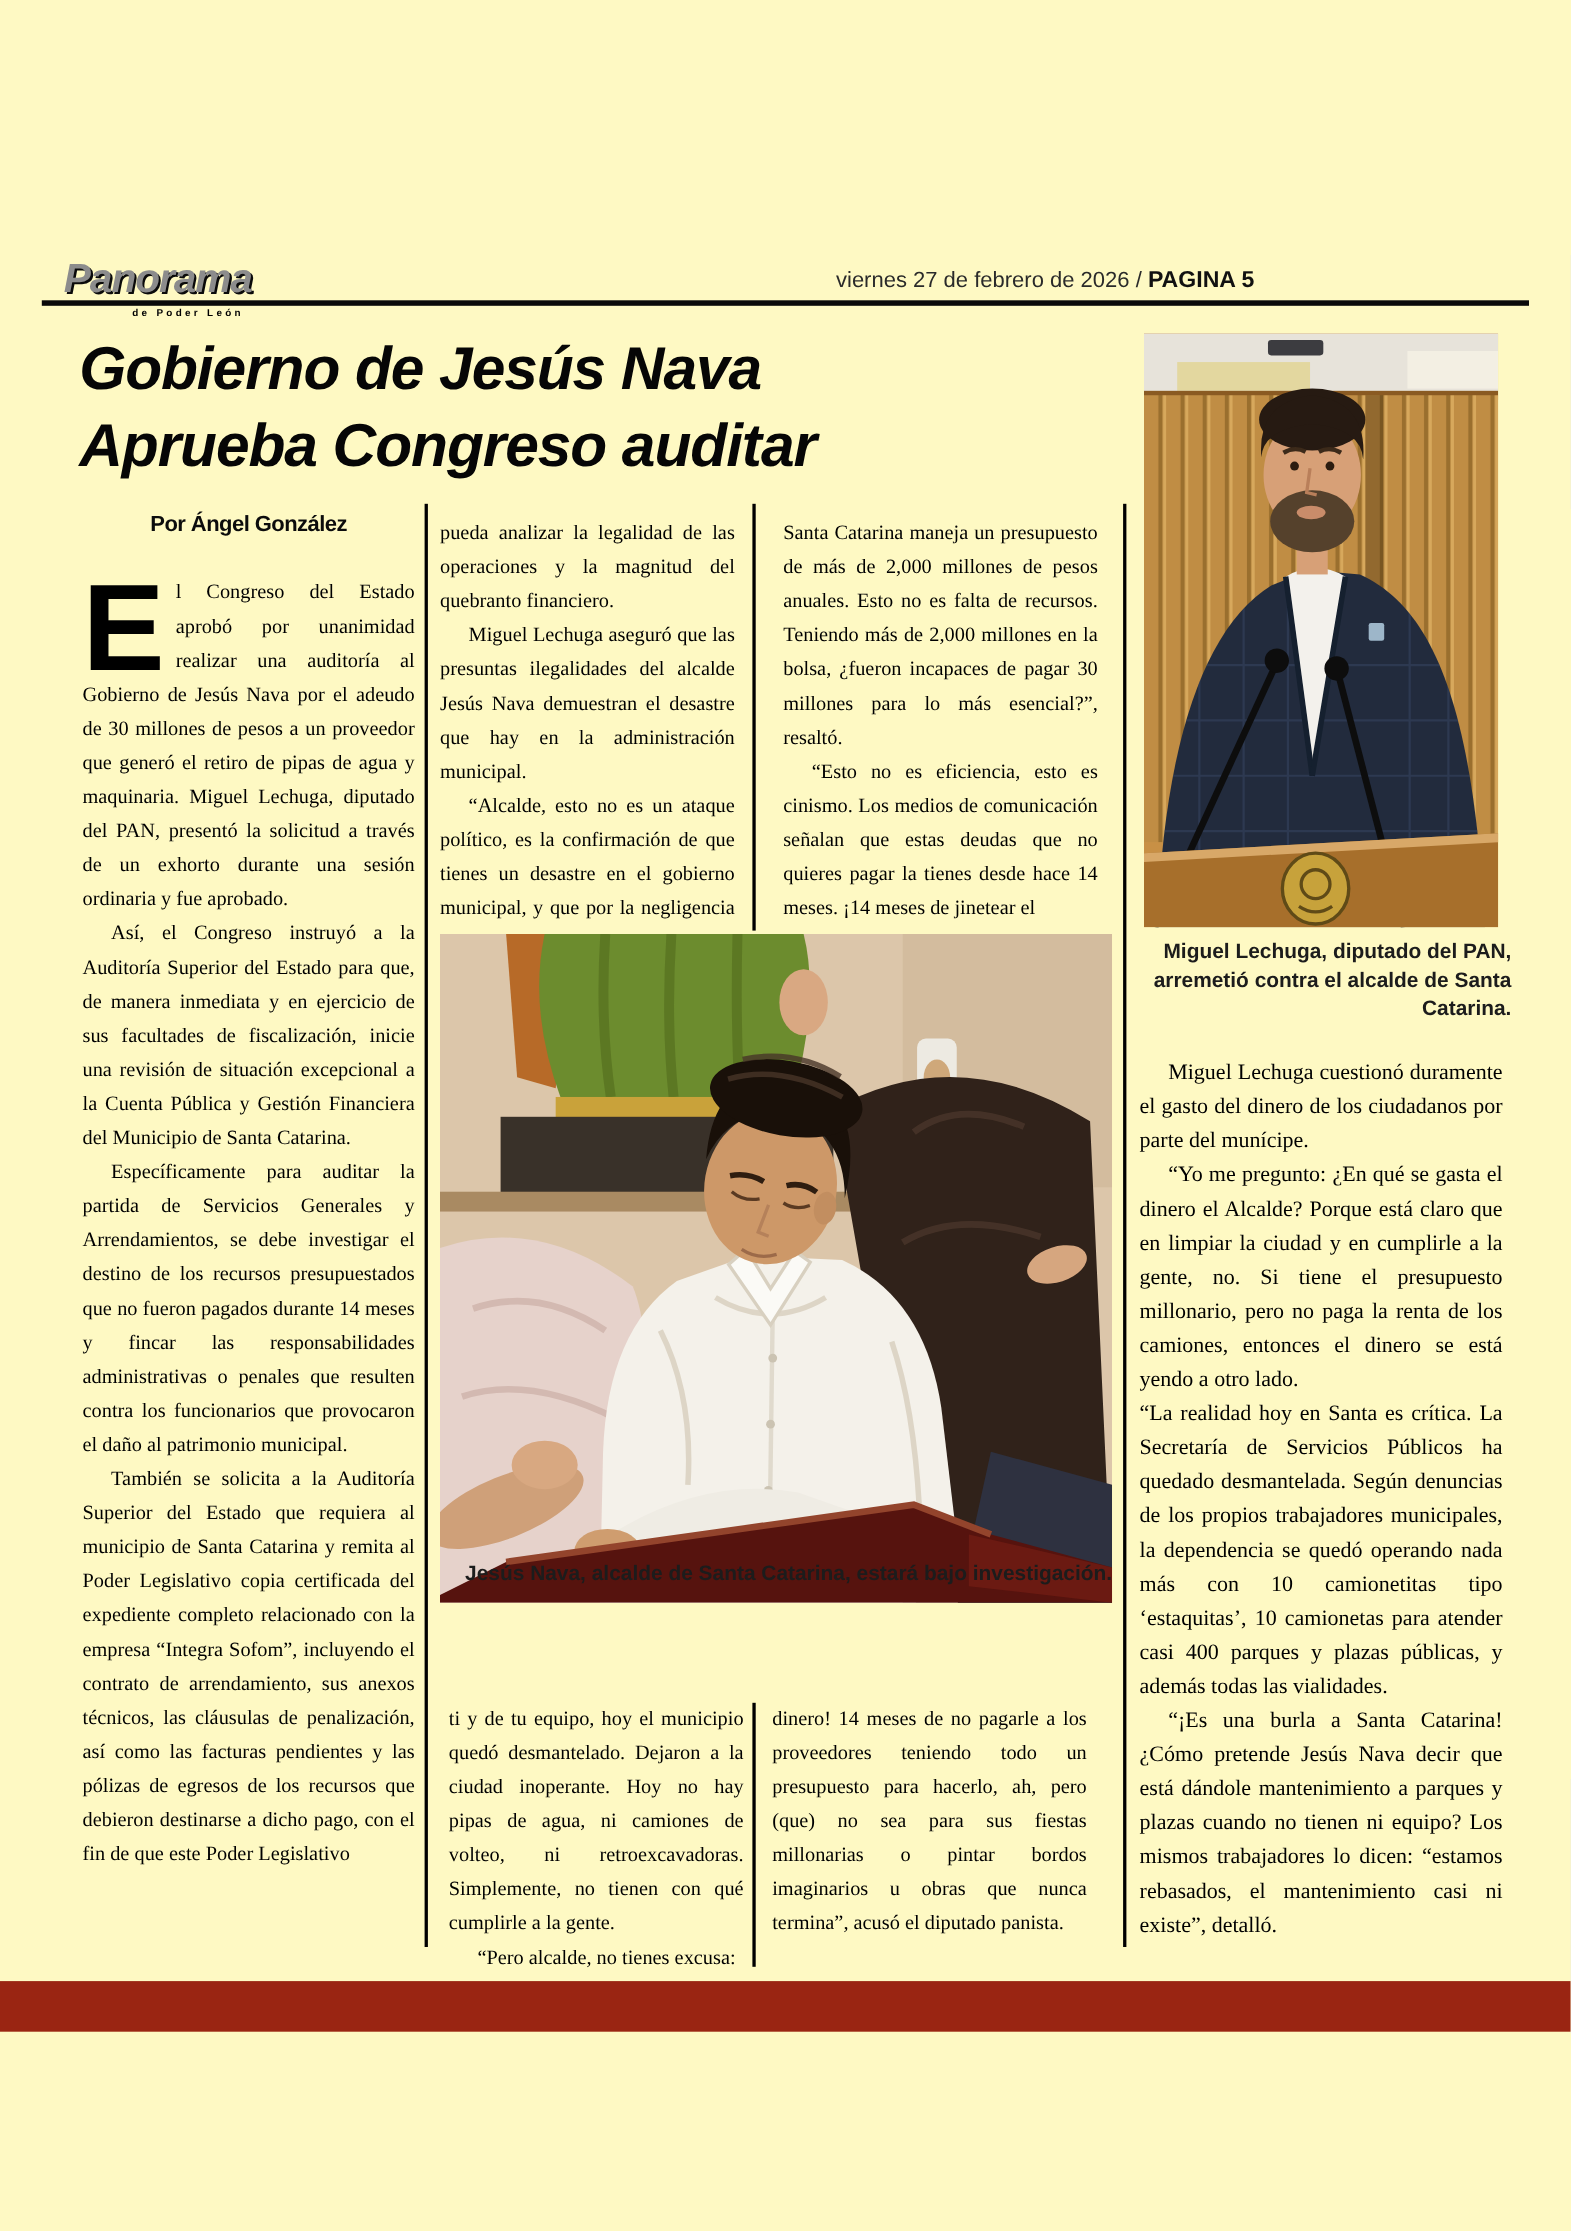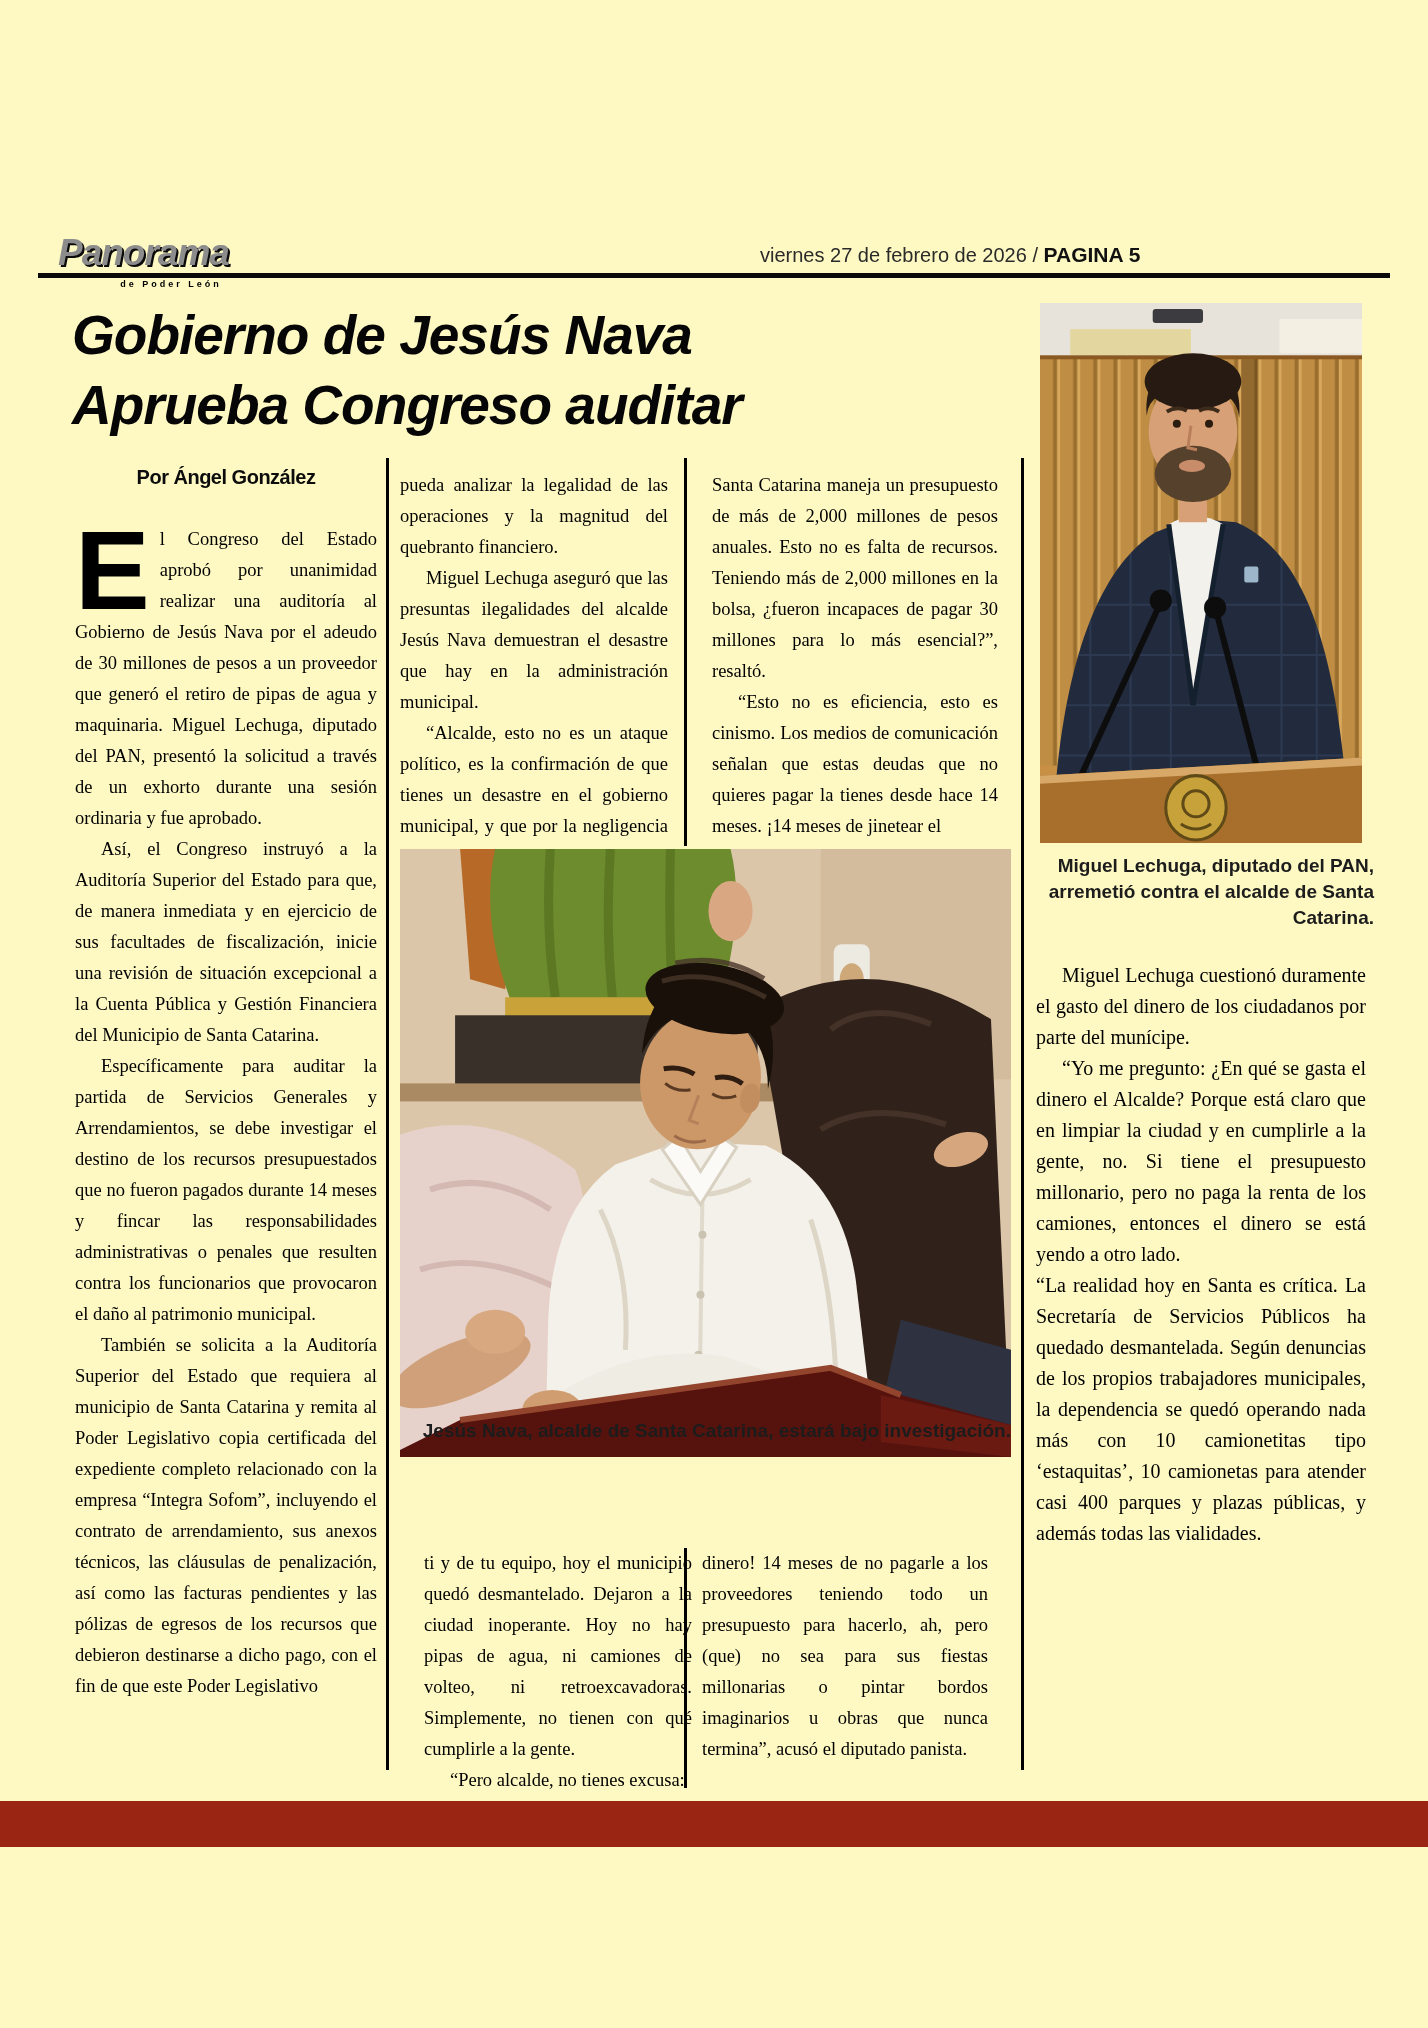--- a/index.html
+++ b/index.html
@@ -26,21 +26,21 @@
         font-family:"Liberation Sans",sans-serif;font-weight:900;font-size:20px;
         letter-spacing:-0.5px;color:#0c0c0c;}
 
   
   .col{position:absolute;text-align:justify;font-size:18.5px;line-height:31px;}
   .col p{margin:0;text-indent:26px;}
   .col p.flush{text-indent:0;}
   #col1{left:75px;top:524px;width:302px;}
   #col2t{left:400px;top:470px;width:268px;}
   #col3t{left:712px;top:470px;width:286px;}
-  #col2b{left:424px;top:1548px;width:268px;}
+  #col2b{left:408px;top:1548px;width:268px;}
   #col3b{left:702px;top:1548px;width:286px;}
   #col4{left:1036px;top:960px;width:330px;font-size:20px;line-height:31px;}
   .dropcap{float:left;font-family:"Liberation Sans",sans-serif;font-weight:900;
         font-size:112px;line-height:86px;padding:4px 10px 0 0;color:#000;}
 
   
   .vrule{position:absolute;width:3px;background:#000;}
   #rule1{left:386px;top:458px;height:1312px;}
   #rule2a{left:684px;top:458px;height:388px;}
   #rule2b{left:684px;top:1548px;height:240px;}
@@ -103,20 +103,21 @@
   </div>
 
   <div class="col" id="col3b">
     <p class="flush">dinero! 14 meses de no pagarle a los proveedores teniendo todo un presupuesto para hacerlo, ah, pero (que) no sea para sus fiestas millonarias o pintar bordos imaginarios u obras que nunca termina”, acusó el diputado panista.</p>
   </div>
 
   <div class="col" id="col4">
     <p>Miguel Lechuga cuestionó duramente el gasto del dinero de los ciudadanos por parte del munícipe.</p>
     <p>“Yo me pregunto: ¿En qué se gasta el dinero el Alcalde? Porque está claro que en limpiar la ciudad y en cumplirle a la gente, no. Si tiene el presupuesto millonario, pero no paga la renta de los camiones, entonces el dinero se está yendo a otro lado.</p>
     <p class="flush">“La realidad hoy en Santa es crítica. La Secretaría de Servicios Públicos ha quedado desmantelada. Según denuncias de los propios trabajadores municipales, la dependencia se quedó operando nada más con 10 camionetitas tipo ‘estaquitas’, 10 camionetas para atender casi 400 parques y plazas públicas, y además todas las vialidades.</p>
+    <p>“¡Es una burla a Santa Catarina! ¿Cómo pretende Jesús Nava decir que está dándole mantenimiento a parques y plazas cuando no tienen ni equipo? Los mismos trabajadores lo dicen: “estamos rebasados, el mantenimiento casi ni existe”, detalló.</p>
   </div>
 
   <svg class="photo" id="photo1" viewBox="0 0 320 537" preserveAspectRatio="none" aria-hidden="true">
     <defs>
       <pattern id="slats" width="20" height="20" patternUnits="userSpaceOnUse">
         <rect width="20" height="20" fill="#c08d44"></rect>
         <rect x="13" width="4" height="20" fill="#9a6f2e"></rect>
         <rect x="17" width="3" height="20" fill="#d7a85c"></rect>
       </pattern>
       <clipPath id="torsoClip">

